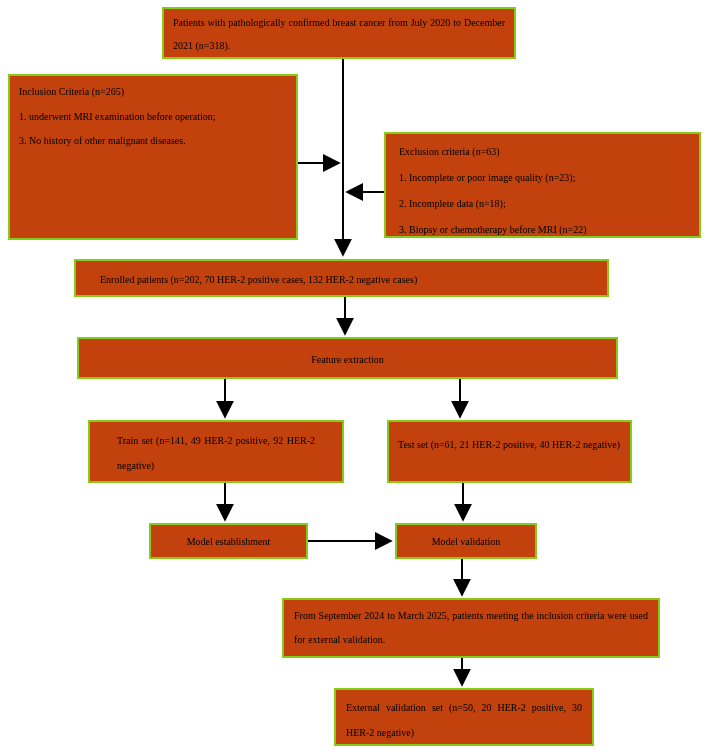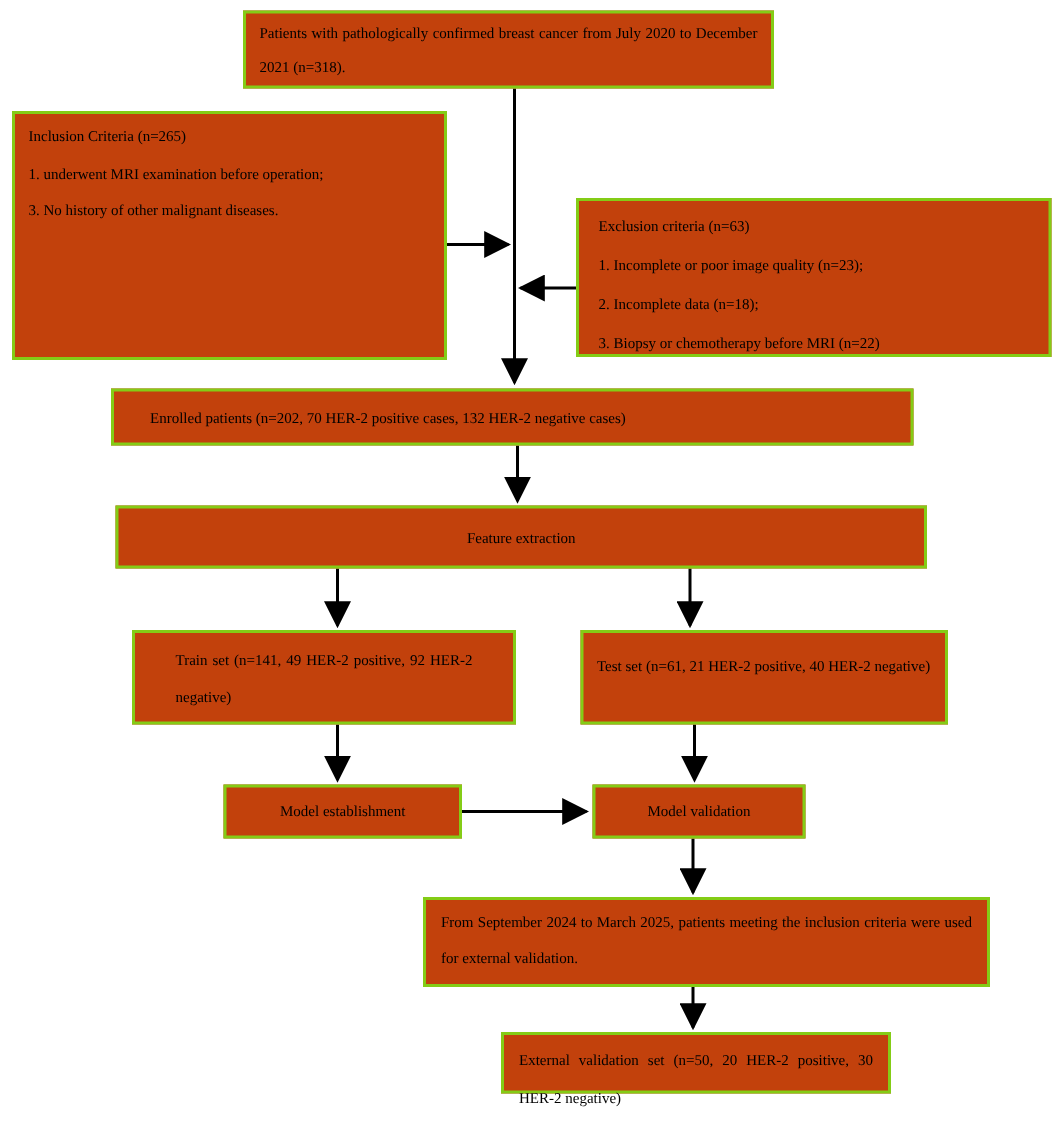--- a/index.html
+++ b/index.html
@@ -26,21 +26,21 @@
   #b-patients  { left:162px; top:7px;   width:354px; height:52px;  padding:2px 9px; line-height:23px; }
   #b-inclusion { left:8px;   top:74px;  width:290px; height:166px; padding:4px 9px; line-height:24.5px; }
   #b-exclusion { left:384px; top:132px; width:317px; height:106px; padding:5px 13px; line-height:26px; }
   #b-enrolled  { left:74px;  top:259px; width:535px; height:38px;  padding:7px 24px; white-space:nowrap; }
   #b-feature   { left:77px;  top:337px; width:541px; height:42px;  padding-top:9px; }
   #b-train     { left:88px;  top:420px; width:256px; height:63px;  padding:6px 27px; line-height:25px; }
   #b-test      { left:359px; top:420px; width:245px; height:63px;  padding:10px 9px; line-height:25px;margin-left:28px; }
   #b-model-est { left:149px; top:523px; width:159px; height:36px;  padding-top:5px; }
   #b-model-val { left:395px; top:523px; width:142px; height:36px;  padding-top:5px; }
   #b-ext-desc  { left:282px; top:598px; width:378px; height:60px;  padding:4px 10px; line-height:24px; }
-  #b-ext-set   { left:334px; top:688px; width:260px; height:41px;  padding:5px 10px; line-height:25px; }
+  #b-ext-set   { left:334px; top:688px; width:260px; height:58px;  padding:5px 10px; line-height:25px; }
 
   #arrows {
     position: absolute;
     left: 0; top: 0;
     width: 708px; height: 755px;
     pointer-events: none;
   }
   #arrows line { stroke: #000000; stroke-width: 2; }
 </style>
 </head>

